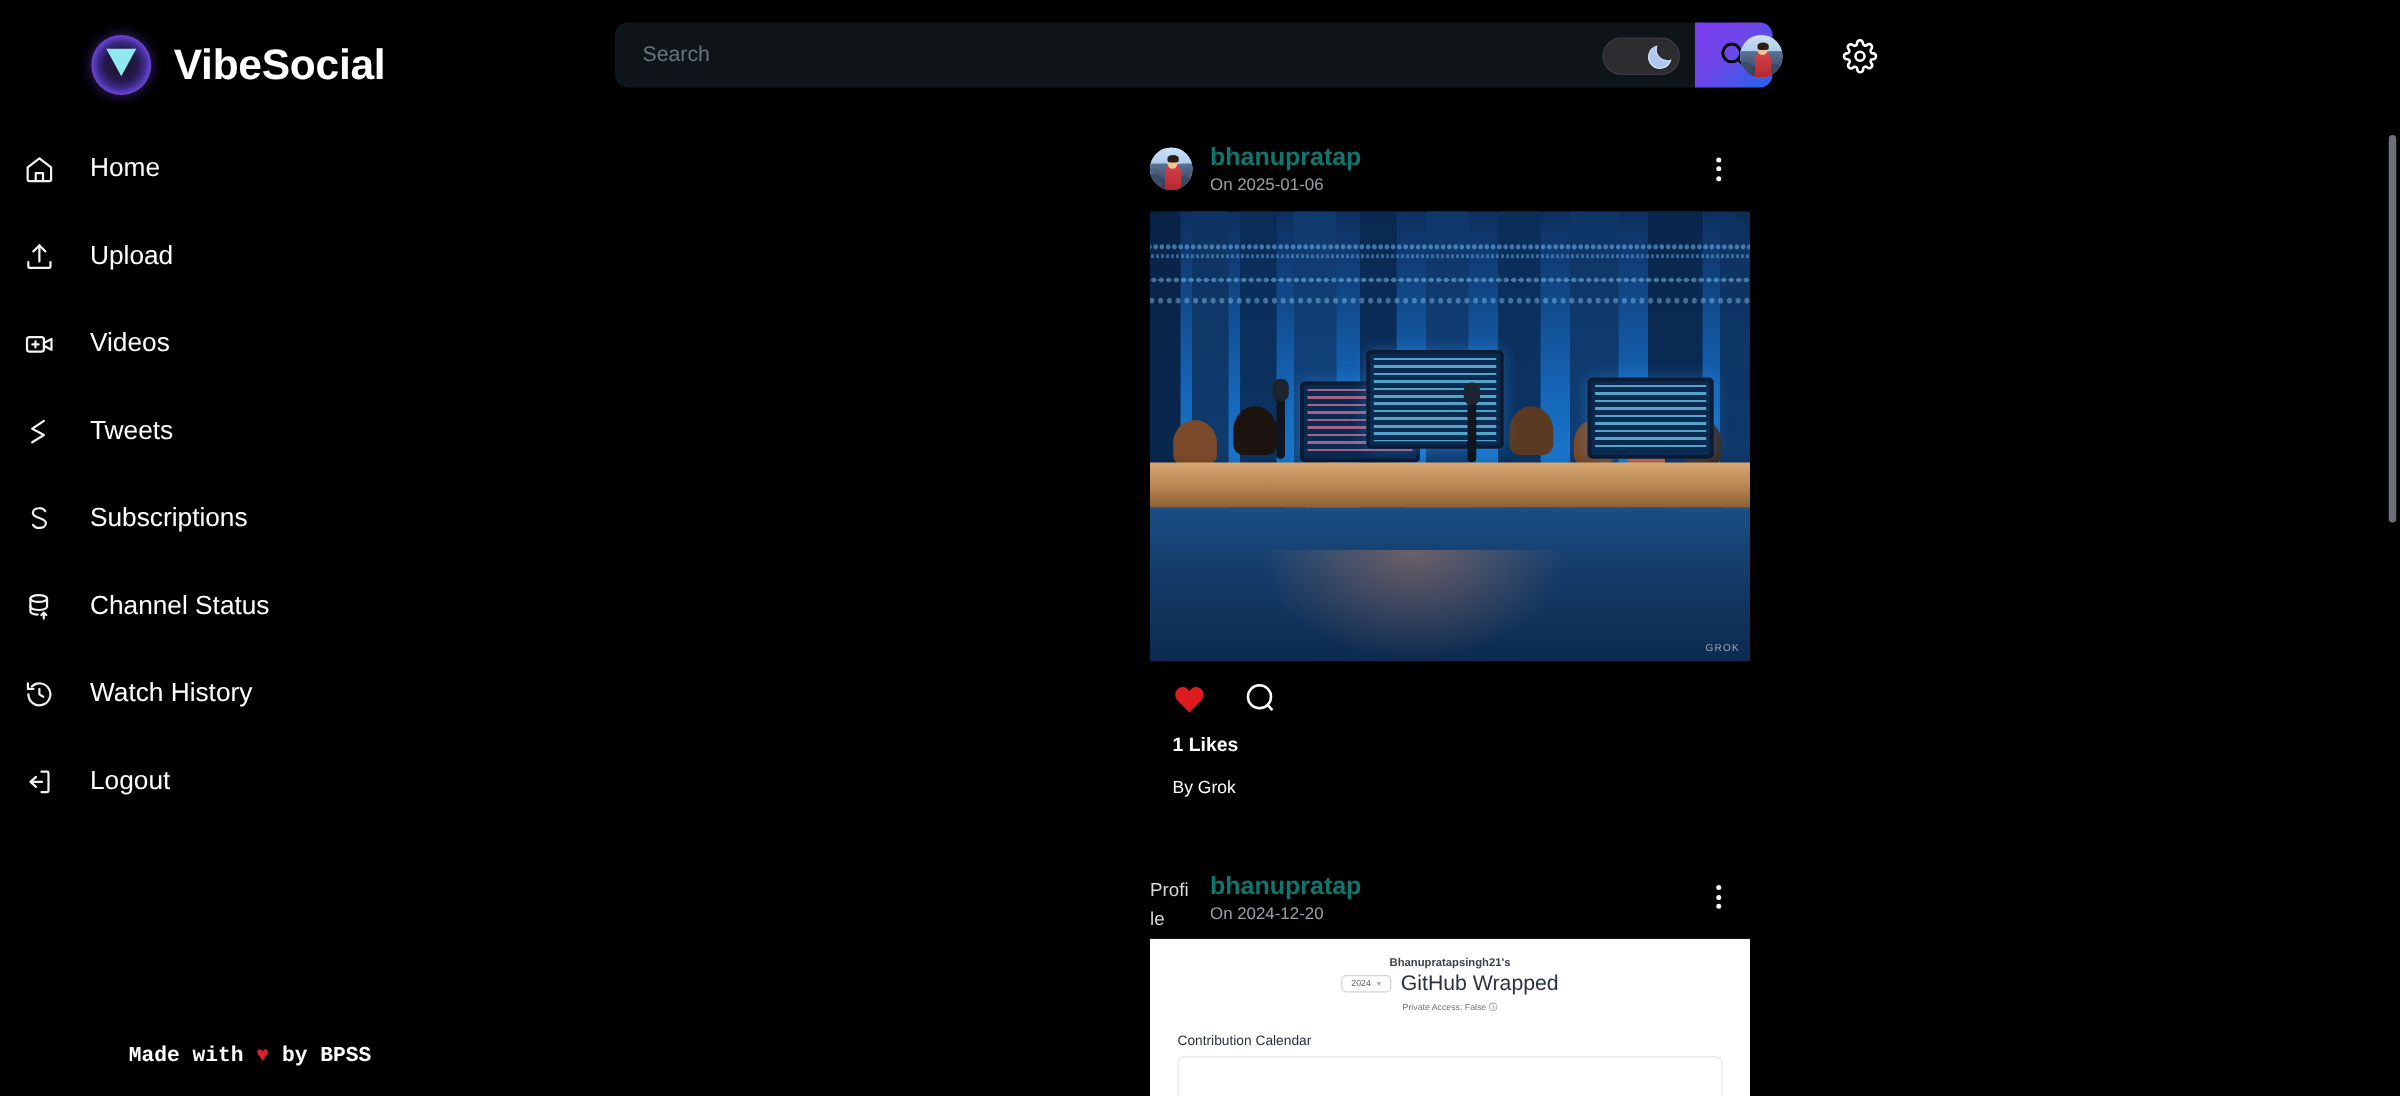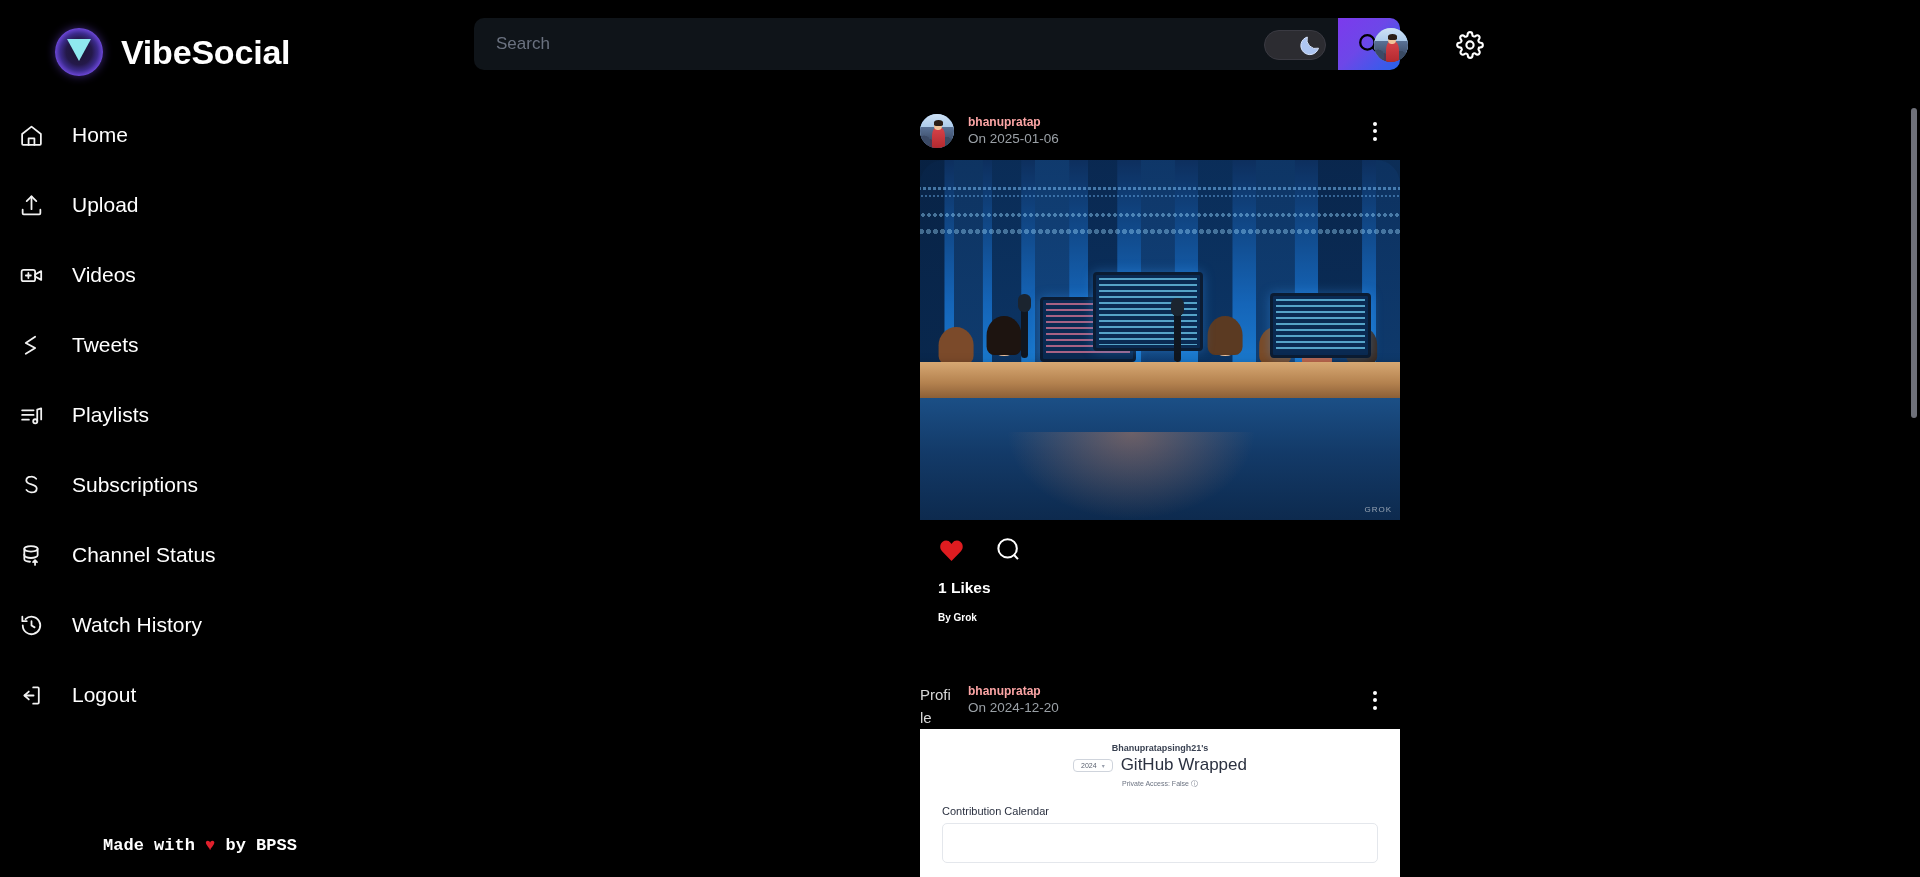--- a/index.html
+++ b/index.html
@@ -6,21 +6,21 @@
   html, body {
     width: 1920px; height: 877px;
     background: #000000;
     font-family: "Liberation Sans", sans-serif;
     overflow: hidden;
   }
   body { position: relative; }
 
   
   .header {
-    position: absolute; top: 0; left: 0;
+    position: absolute; top: 0; left: 18px;
     width: 1556px; height: 100px;
     background: #000000;
     display: flex; align-items: center;
   }
   .brand {
     position: absolute; left: 55px; top: 28px;
     display: flex; align-items: center; gap: 18px;
   }
   .brand-logo {
     width: 48px; height: 48px; border-radius: 50%;
@@ -142,36 +142,36 @@
     width: 34px; height: 34px; border-radius: 50%;
     overflow: hidden; flex: 0 0 34px; position: relative;
     background: #7aa6d8; cursor: pointer;
   }
   .post-avatar-broken {
     width: 34px; height: 34px; flex: 0 0 34px;
     color: #d8d8d8; font-size: 15px; line-height: 1.55;
     word-break: break-all; overflow: visible;
   }
   .post-meta { flex: 1; }
-  .post-user { color: #fca5a5; font-size: 12px; font-weight: bold; line-height: 1.25; }
+  .post-user { color: #0f766e; font-size: 20px; font-weight: bold; line-height: 1.25; }
   .post-date { color: #9aa0a6; font-size: 13.5px; line-height: 1.3; }
   .kebab {
     width: 26px; height: 26px; cursor: pointer;
     display: flex; flex-direction: column; align-items: center;
     justify-content: center; gap: 3.5px; margin-right: 12px;
   }
   .kebab span { width: 4px; height: 4px; border-radius: 50%; background: #ffffff; display: block; }
 
   .post-media { width: 480px; height: 360px; position: relative; overflow: hidden; }
 
   .actions { display: flex; align-items: center; gap: 30px; padding: 16px 0 0 18px; }
   .heart-btn { cursor: pointer; width: 27px; height: 25px; }
   .comment-btn { cursor: pointer; width: 27px; height: 27px; }
   .likes { color: #ffffff; font-size: 15.5px; font-weight: bold; padding: 16px 0 0 18px; }
-  .caption { color: #ffffff; font-size: 10px; font-weight: bold; padding: 15px 0 0 18px; }
+  .caption { color: #ffffff; font-size: 14px; font-weight: normal; padding: 15px 0 0 18px; }
 
   
   .illus { position: absolute; inset: 0; background: linear-gradient(180deg,#0d2f5e 0%, #1565b8 40%, #1b7fd4 62%, #2a5e96 100%); border-radius: 24px; }
   .city { position: absolute; left:0; right:0; top:0; height: 58%;
           background:
             linear-gradient(90deg, rgba(8,35,70,.95) 0 5%, transparent 5.2% 7%, rgba(14,52,98,.9) 7% 13%, transparent 13.2% 15%,
                             rgba(10,44,86,.9) 15% 21%, transparent 21.2% 24%, rgba(16,60,112,.85) 24% 31%, transparent 31.2% 35%,
                             rgba(9,40,80,.9) 35% 41%, transparent 41.2% 46%, rgba(15,56,106,.85) 46% 53%, transparent 53.2% 58%,
                             rgba(10,45,88,.9) 58% 65%, transparent 65.2% 70%, rgba(14,54,102,.88) 70% 78%, transparent 78.2% 83%,
                             rgba(9,38,76,.92) 83% 92%, transparent 92.2% 95%, rgba(13,50,96,.9) 95% 100%);
@@ -328,30 +328,20 @@
 
   <div class="nav-item">
     <span class="nav-icon">
       <svg width="25" height="25" viewBox="0 0 24 24" fill="none" stroke="#f2f2f2" stroke-width="1.7" stroke-linecap="round" stroke-linejoin="round">
         <path d="M15.5 3.5 6.5 9.6l9 4.8-9 5.6"></path>
       </svg>
     </span>
     <span class="nav-label">Tweets</span>
   </div>
 
-  <div class="nav-item">
-    <span class="nav-icon">
-      <svg width="25" height="25" viewBox="0 0 24 24" fill="none" stroke="#f2f2f2" stroke-width="1.7" stroke-linecap="round" stroke-linejoin="round">
-        <path d="M3 7h11M3 11.5h11M3 16h6.5"></path>
-        <path d="M17.5 17.2V6.4l3.8-1.2v10.6"></path>
-        <circle cx="15.6" cy="17.6" r="2"></circle>
-      </svg>
-    </span>
-    <span class="nav-label">Playlists</span>
-  </div>
 
   <div class="nav-item">
     <span class="nav-icon">
       <svg width="25" height="25" viewBox="0 0 24 24" fill="none" stroke="#f2f2f2" stroke-width="1.7" stroke-linecap="round" stroke-linejoin="round">
         <path d="M16.5 5.6a5.2 5.2 0 0 0-4.6-2.2C8.9 3.4 7 5 7 7.1c0 4.6 10 3 10 7.7 0 2.2-2 3.8-5.1 3.8a5.4 5.4 0 0 1-4.8-2.4"></path>
       </svg>
     </span>
     <span class="nav-label">Subscriptions</span>
   </div>
 

